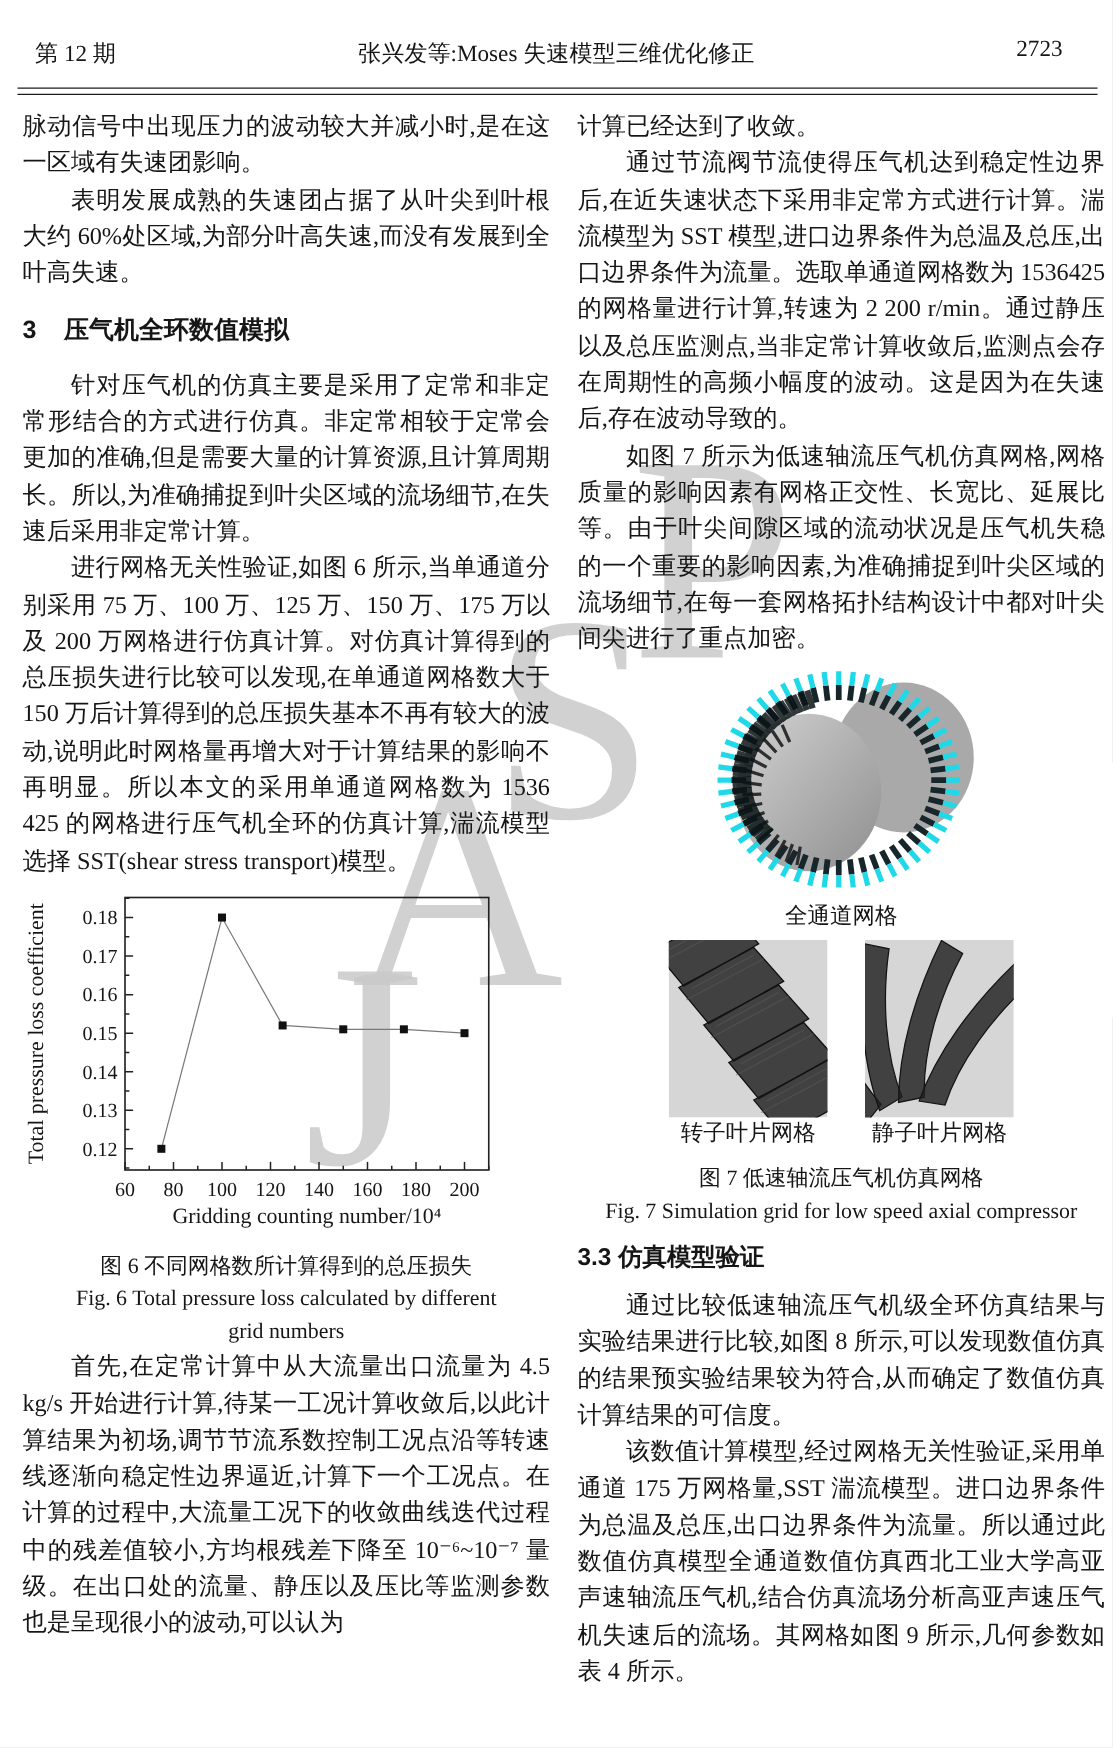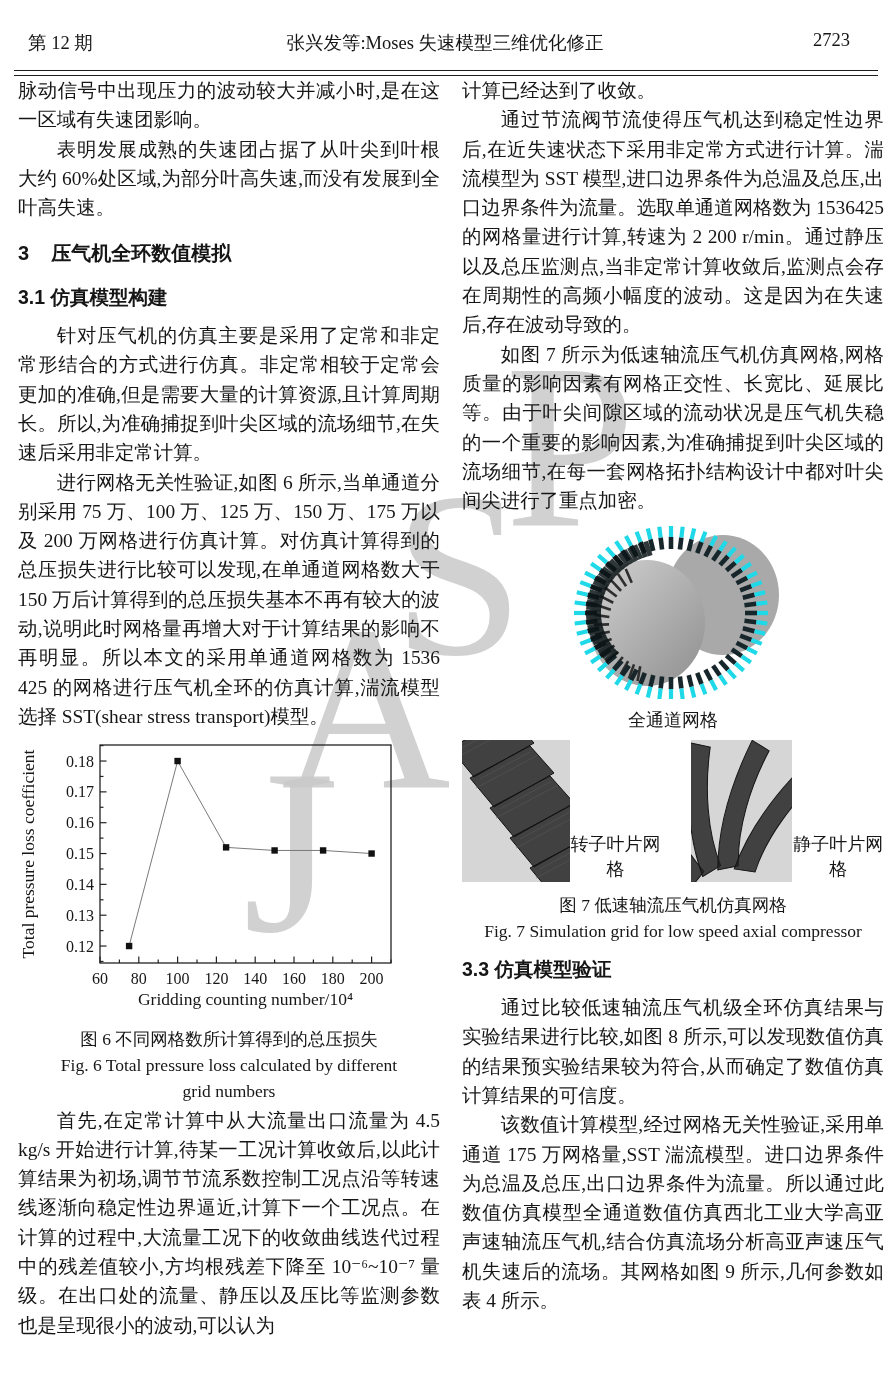--- a/index.html
+++ b/index.html
@@ -9,41 +9,41 @@
   .hdr{position:absolute;top:30px;left:20px;right:20px;height:26px;font-size:18.5px;}
   .hdr .issue{position:absolute;left:8px;top:0;}
   .hdr .jtitle{position:absolute;left:0;right:0;top:0;text-align:center;}
   .hdr .pageno{position:absolute;right:20px;top:0;}
   .hdr-rule{position:absolute;top:70px;left:14px;right:12px;height:4px;
             border-top:1.8px solid #1c1c1c;border-bottom:1.8px solid #1c1c1c;}
   
   .wm{position:absolute;z-index:0;font-family:"Liberation Serif","DejaVu Serif",serif;
       font-size:235px;line-height:1;color:#c9c9c9;opacity:.85;pointer-events:none;}
   
-  .col{position:absolute;top:76px;width:422px;font-size:19.4px;line-height:29.3px;
+  .col{position:absolute;top:87px;width:422px;font-size:19.4px;line-height:29.3px;
        text-align:justify;z-index:1;}
   .col-left{left:18px;}
   .col-right{left:462px;}
   p.para{margin:0;text-indent:2em;}
   p.carry{margin:0;text-indent:0;}
   h2.sec{font-family:"Liberation Sans","DejaVu Sans",sans-serif;font-weight:bold;
          font-size:20px;margin:17px 0 14px 0;text-align:left;text-indent:0;}
   h2.sec .secnum{margin-right:22px;}
   h3.sub{font-family:"Liberation Sans","DejaVu Sans",sans-serif;font-weight:bold;
          font-size:19.5px;margin:11px 0 9px 0;text-align:left;text-indent:0;}
   
   .fig6-wrap{margin:12px 0 2px 0;}
   .cap{text-align:center;text-indent:0;font-size:17.5px;line-height:26px;margin:0;}
   .cap-cn{margin-top:6px;}
   svg text{font-family:"Liberation Serif","DejaVu Serif",serif;fill:#161616;}
   
   .fig7{margin:10px 0 0 0;text-align:center;}
   .imglab{font-size:18px;line-height:25px;text-indent:0;margin:0;}
   .meshrow{display:flex;justify-content:center;gap:30px;margin-top:7px;}
-  .meshcell{display:flex;flex-direction:row;align-items:flex-end;}
+  .meshcell{display:flex;flex-direction:column;align-items:center;}
   .fig7 .cap-cn{margin-top:10px;}
 </style>
 </head>
 <body>
 
 <div class="page">
 
   <div class="wm" style="left:243px;top:735px;">J</div>
   <div class="wm" style="left:281px;top:592px;">A</div>
   <div class="wm" style="left:393px;top:458px;">S</div>
@@ -53,21 +53,20 @@
     <span class="issue">第 12 期</span>
     <span class="jtitle">张兴发等:Moses 失速模型三维优化修正</span>
     <span class="pageno">2723</span>
   </div>
   <div class="hdr-rule"></div>
 
   <div class="col col-left">
     <p class="carry">脉动信号中出现压力的波动较大并减小时,是在这一区域有失速团影响。</p>
     <p class="para">表明发展成熟的失速团占据了从叶尖到叶根大约 60%处区域,为部分叶高失速,而没有发展到全叶高失速。</p>
     <h2 class="sec"><span class="secnum">3</span><span>压气机全环数值模拟</span></h2>
-    <h3 class="sub">3.1  仿真模型构建</h3>
     <p class="para">针对压气机的仿真主要是采用了定常和非定常形结合的方式进行仿真。非定常相较于定常会更加的准确,但是需要大量的计算资源,且计算周期长。所以,为准确捕捉到叶尖区域的流场细节,在失速后采用非定常计算。</p>
     <p class="para">进行网格无关性验证,如图 6 所示,当单通道分别采用 75 万、100 万、125 万、150 万、175 万以及 200 万网格进行仿真计算。对仿真计算得到的总压损失进行比较可以发现,在单通道网格数大于 150 万后计算得到的总压损失基本不再有较大的波动,说明此时网格量再增大对于计算结果的影响不再明显。所以本文的采用单通道网格数为 1536 425 的网格进行压气机全环的仿真计算,湍流模型选择 SST(shear stress transport)模型。</p>
 
     <div class="fig6-wrap">
       <svg id="fig6-chart" width="420" height="268">
           <rect x="82" y="2" width="291" height="218" fill="none" stroke="#222" stroke-width="1.3"></rect>
           <line x1="82" y1="220" x2="82" y2="213.5" stroke="#222" stroke-width="1.2"></line>
           <line x1="101.4" y1="220" x2="101.4" y2="216.5" stroke="#222" stroke-width="1.2"></line>
           <line x1="120.8" y1="220" x2="120.8" y2="213.5" stroke="#222" stroke-width="1.2"></line>
           <line x1="140.2" y1="220" x2="140.2" y2="216.5" stroke="#222" stroke-width="1.2"></line>

